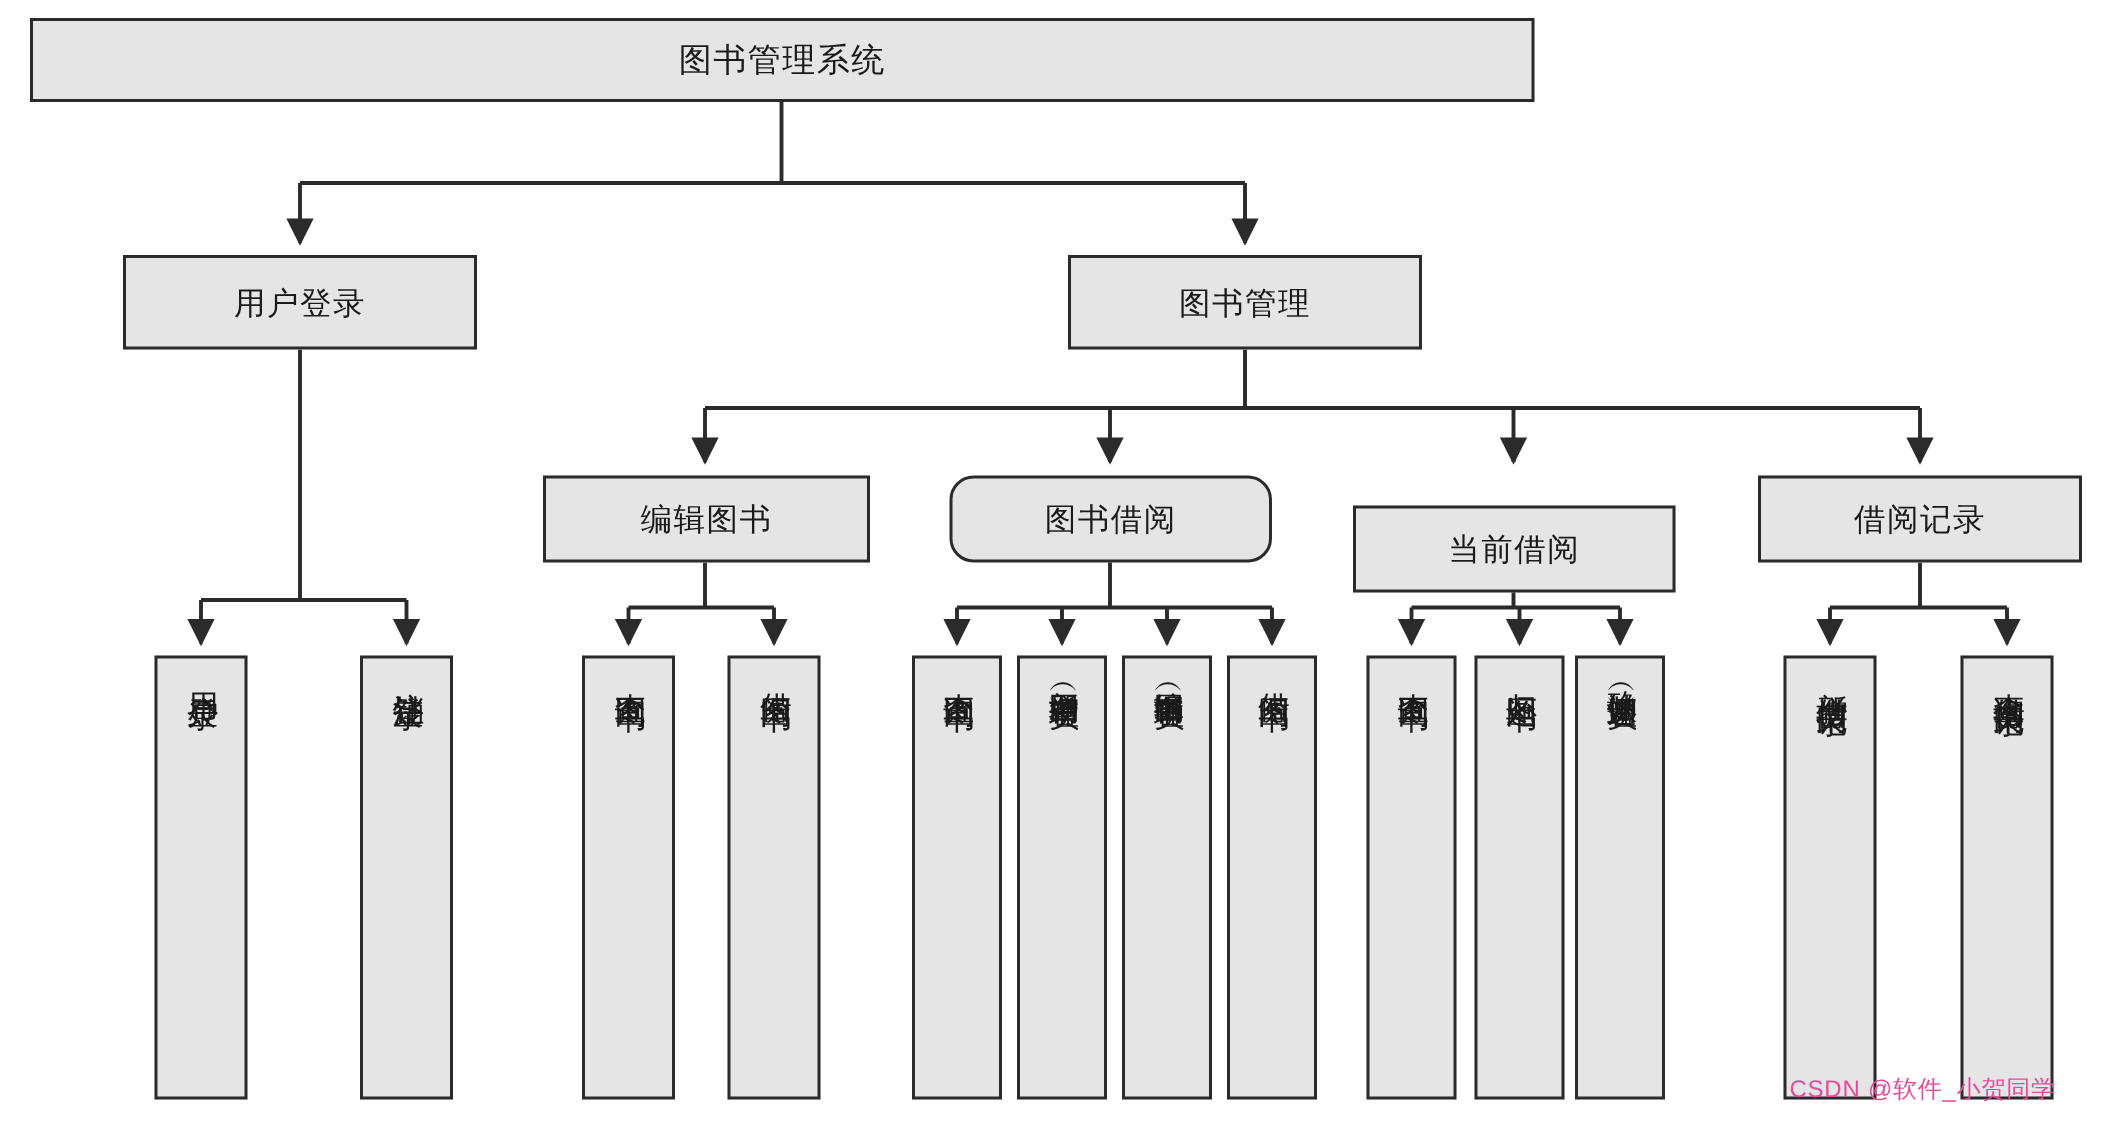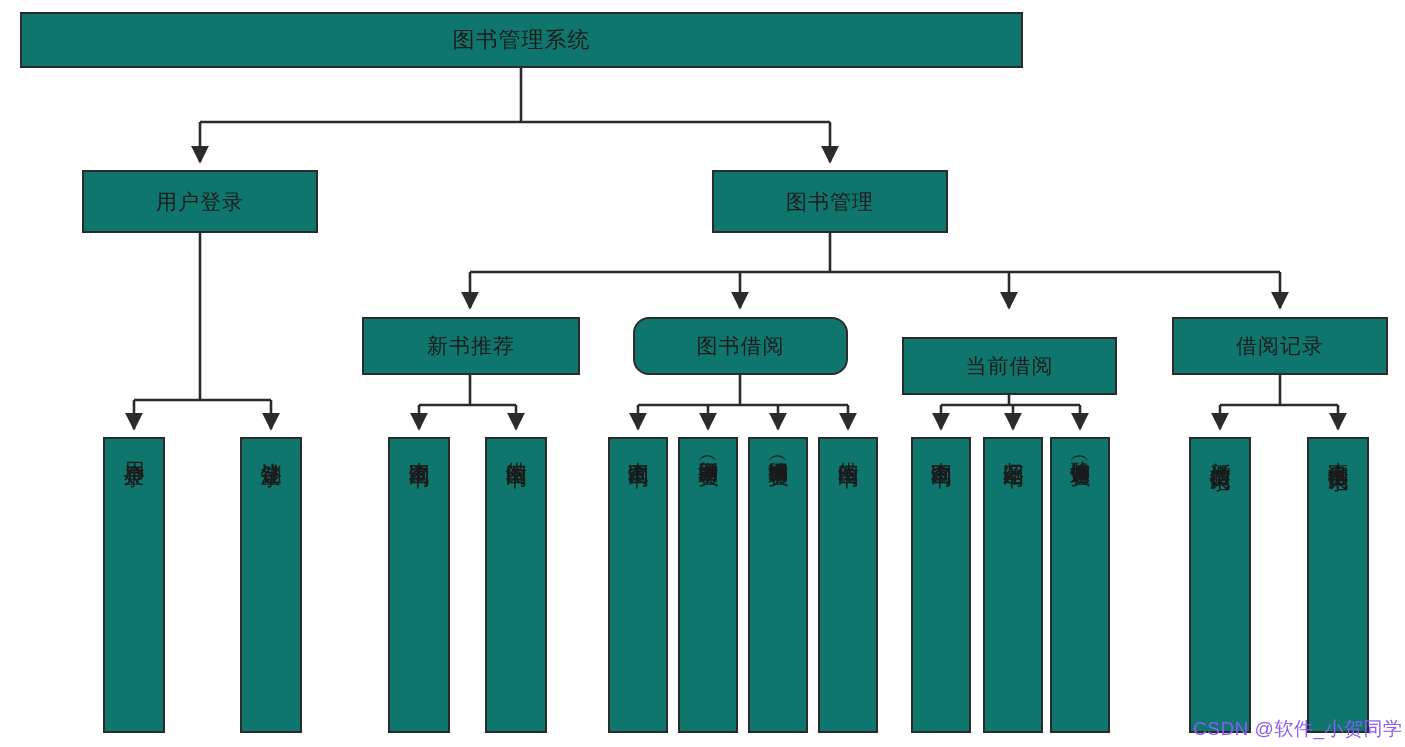--- a/index.html
+++ b/index.html
@@ -22,21 +22,21 @@
     position: absolute;
     left: 0;
     top: 0;
     width: 1405px;
     height: 747px;
     pointer-events: none;
   }
   .node {
     position: absolute;
     box-sizing: border-box;
-    background: #0f766e;
+    background: #e5e5e5;
     border: 2.5px solid #2b2b2b;
     display: flex;
     align-items: center;
     justify-content: center;
     color: #1a1a1a;
   }
   .node.horizontal {
     font-size: 21px;
     letter-spacing: 1px;
   }
@@ -56,22 +56,22 @@
     letter-spacing: 2px;
     white-space: nowrap;
     color: #1a1a1a;
   }
   .vlabel.tall {
     font-size: 20px;
     letter-spacing: 1px;
   }
   .watermark {
     position: absolute;
-    font-size: 19px;
-    color: #8b5cf6;
+    font-size: 16px;
+    color: #ec4899;
     white-space: nowrap;
     letter-spacing: 0.5px;
   }
 </style>
 </head>
 <body>
 
 <div id="diagram-root">
 
   <svg class="connectors" viewBox="0 0 1405 747" xmlns="http://www.w3.org/2000/svg">
@@ -122,21 +122,21 @@
       <path d="M 1220 405 L 1220 429" marker-end="url(#arrow)"></path>
       <path d="M 1338 405 L 1338 429" marker-end="url(#arrow)"></path>
     </g>
   </svg>
 
   <div class="node horizontal root" style="left: 20px; top: 12px; width: 1003px; height: 56px;">图书管理系统</div>
 
   <div class="node horizontal" style="left: 82px; top: 170px; width: 236px; height: 63px;">用户登录</div>
   <div class="node horizontal" style="left: 712px; top: 170px; width: 236px; height: 63px;">图书管理</div>
 
-  <div class="node horizontal" style="left: 362px; top: 317px; width: 218px; height: 58px;">新书推荐</div>
+  <div class="node horizontal" style="left: 362px; top: 317px; width: 218px; height: 58px;">编辑图书</div>
   <div class="node horizontal" style="left: 633px; top: 317px; width: 215px; height: 58px; border-radius: 16px;">图书借阅</div>
   <div class="node horizontal" style="left: 902px; top: 317px; width: 215px; height: 58px; margin-top: 20px;">当前借阅</div>
   <div class="node horizontal" style="left: 1172px; top: 317px; width: 216px; height: 58px;">借阅记录</div>
 
   <div class="node vertical" style="left: 103px; top: 437px; width: 62px; height: 296px;">
     <span class="vlabel">用户登录</span>
   </div>
   <div class="node vertical" style="left: 240px; top: 437px; width: 62px; height: 296px;">
     <span class="vlabel">注销登录</span>
   </div>

